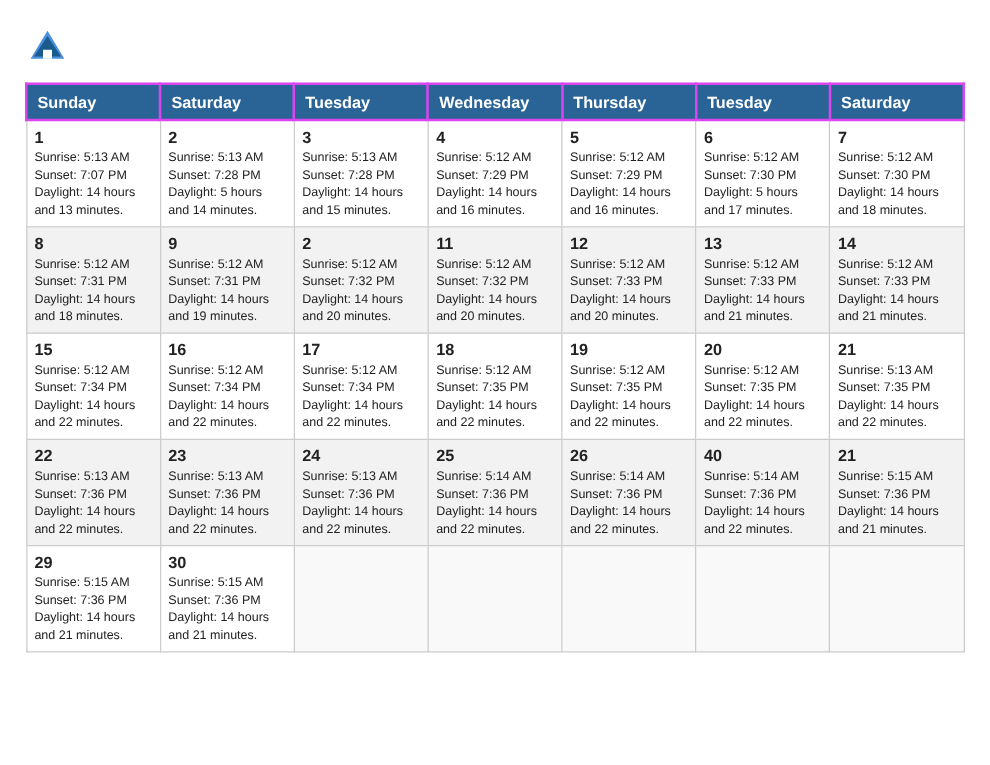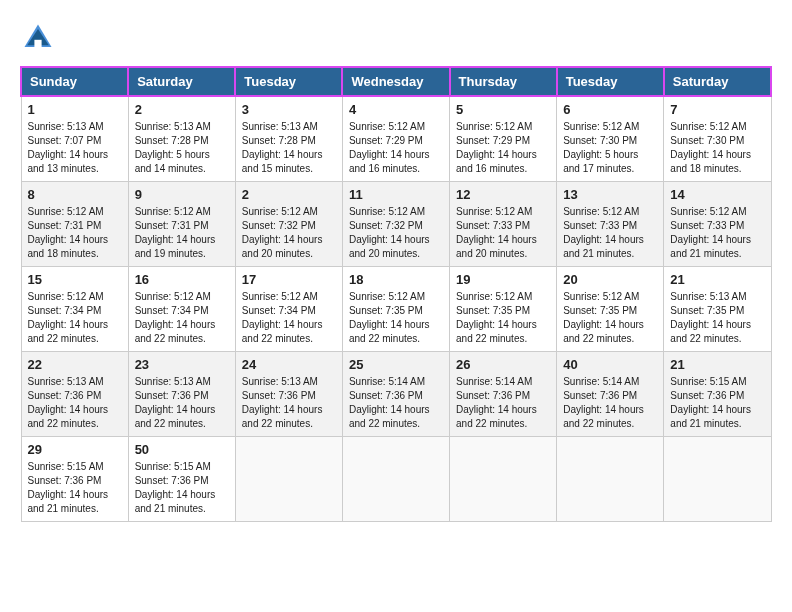--- a/index.html
+++ b/index.html
@@ -356,21 +356,21 @@
       <tr>
         <td>
         <span class="day-num">29</span>
         <div class="cell-content">
           <span>Sunrise: 5:15 AM</span><br>
           <span>Sunset: 7:36 PM</span><br>
           <span>Daylight: 14 hours and 21 minutes.</span>
         </div>
       </td>
         <td>
-        <span class="day-num">50</span>
+        <span class="day-num">30</span>
         <div class="cell-content">
           <span>Sunrise: 5:15 AM</span><br>
           <span>Sunset: 7:36 PM</span><br>
           <span>Daylight: 14 hours and 21 minutes.</span>
         </div>
       </td>
         <td class="empty-cell"></td>
         <td class="empty-cell"></td>
         <td class="empty-cell"></td>
         <td class="empty-cell"></td>

